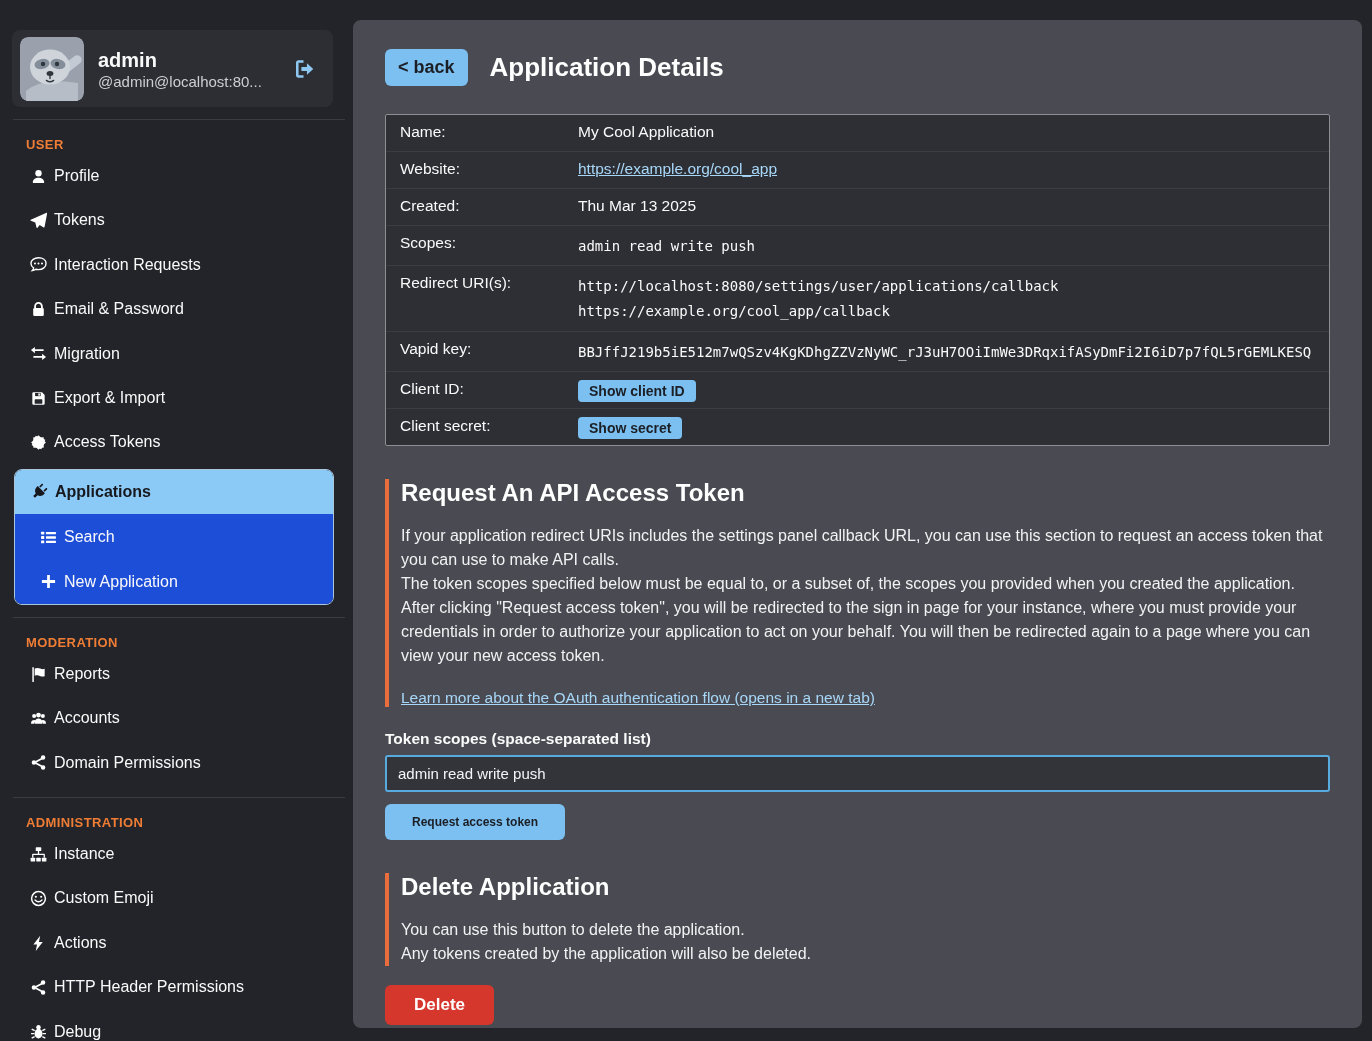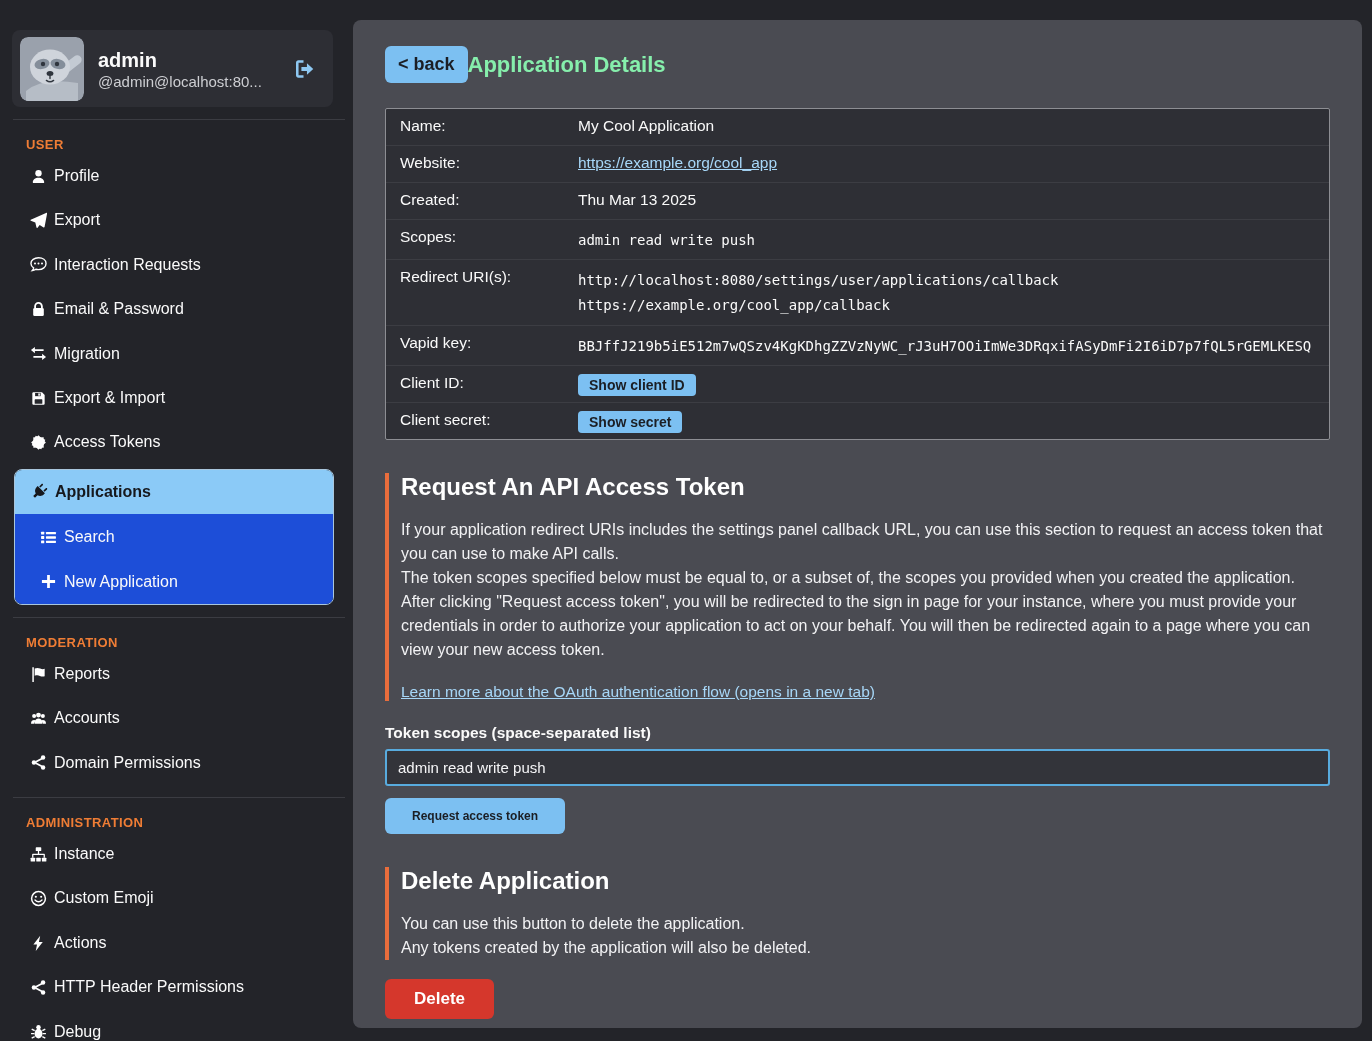--- a/index.html
+++ b/index.html
@@ -23,24 +23,24 @@
   .nav-item{display:flex;align-items:center;gap:6px;padding:11px 10px 11px 28px;font-size:16px;cursor:pointer;line-height:1.4}
   .nav-item .icon{width:20px;display:flex;justify-content:center;color:#fff;flex-shrink:0}
   .nav-group{margin:4px 11px 8px 14px;border:1px solid #a9c6dc;border-radius:8px;overflow:hidden}
   .nav-group .nav-item.active{background:var(--blue-active);color:#16181d;font-weight:bold;padding-left:14px}
   .nav-item.active .icon{color:#16181d}
   .nav-sub{background:#1d4ed8;padding:1px 0 0}
   .nav-item.sub{padding-left:23px}
   
   main{position:absolute;left:353px;top:20px;width:1009px;height:1008px;background:#4a4b52;
        border-radius:8px;padding:26px 32px;overflow:hidden}
-  .page-header{display:flex;align-items:center;margin-bottom:25px}
+  .page-header{display:flex;align-items:center;gap:16px;margin-bottom:25px}
   .back-btn{background:var(--blue);color:#1b1e24;font-weight:bold;font-size:18px;padding:8px 13px;
             border:none;border-radius:6px;font-family:inherit;cursor:pointer}
-  h1{font-size:22px;margin:0;font-weight:bold;color:#86efac}
+  h1{font-size:26px;margin:6px;font-weight:bold;color:#ffffff}
   .details-table{border:1px solid #8d8e93;background:#2e2f35;border-radius:2px}
   .trow{display:flex;padding:6px 14px;align-items:flex-start}
   .trow + .trow{border-top:1px solid #3c3d43}
   .tlabel{width:178px;flex-shrink:0;font-weight:normal;font-size:15.5px;padding-top:2px}
   .tvalue{font-size:15.5px;padding-top:2px;min-height:24px}
   .mono{font-family:"DejaVu Sans Mono","Liberation Mono",monospace;font-size:14px;line-height:1.8;display:block}
   a.link{color:var(--link)}
   .blue-btn{background:var(--blue);color:#1b1e24;font-weight:bold;border:none;border-radius:4px;
             font-family:inherit;font-size:14px;padding:3px 11px;cursor:pointer}
   section.bordered{border-left:4px solid var(--orange-bar);padding-left:12px;margin-top:33px}
@@ -96,21 +96,21 @@
           </svg>
         </span>
         <span>Profile</span>
       </div>
       <div class="nav-item">
         <span class="icon">
           <svg viewBox="0 0 16 16" width="17" height="17" fill="currentColor" aria-hidden="true">
             <path d="M15.6.7L.7 7.2c-.4.2-.4.8.1 1l4.2 1.6 1.1 4.9c.1.5.7.6 1 .2l2-2.7 3.7 2.3c.3.2.8 0 .9-.4L16.1 1.4c.1-.5-.2-.9-.5-.7z"></path>
           </svg>
         </span>
-        <span>Export</span>
+        <span>Tokens</span>
       </div>
       <div class="nav-item">
         <span class="icon">
           <svg viewBox="0 0 16 16" width="17" height="17" fill="currentColor" aria-hidden="true">
             <path d="M8 1.6C4 1.6.9 4 .9 7c0 1.7 1 3.2 2.5 4.2-.1.9-.5 1.8-1.2 2.5 1.3-.1 2.4-.6 3.3-1.2.8.2 1.6.3 2.5.3 4 0 7.1-2.4 7.1-5.8S12 1.6 8 1.6z" fill="none" stroke="currentColor" stroke-width="1.3"></path>
             <circle cx="4.7" cy="7.1" r=".95"></circle>
             <circle cx="8" cy="7.1" r=".95"></circle>
             <circle cx="11.3" cy="7.1" r=".95"></circle>
           </svg>
         </span>

